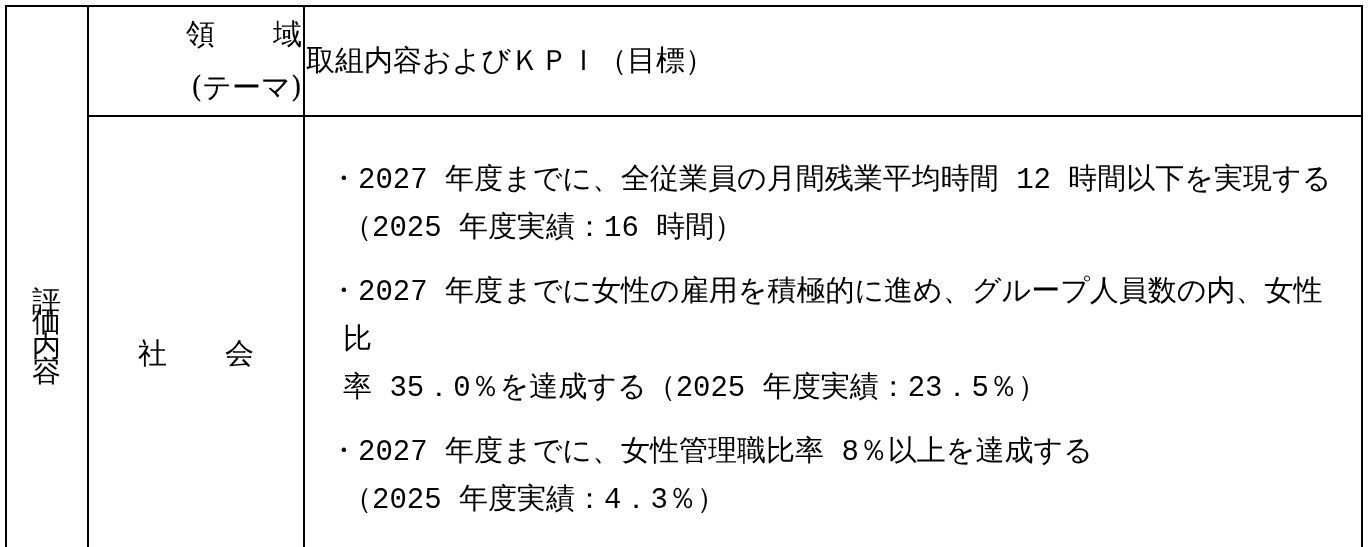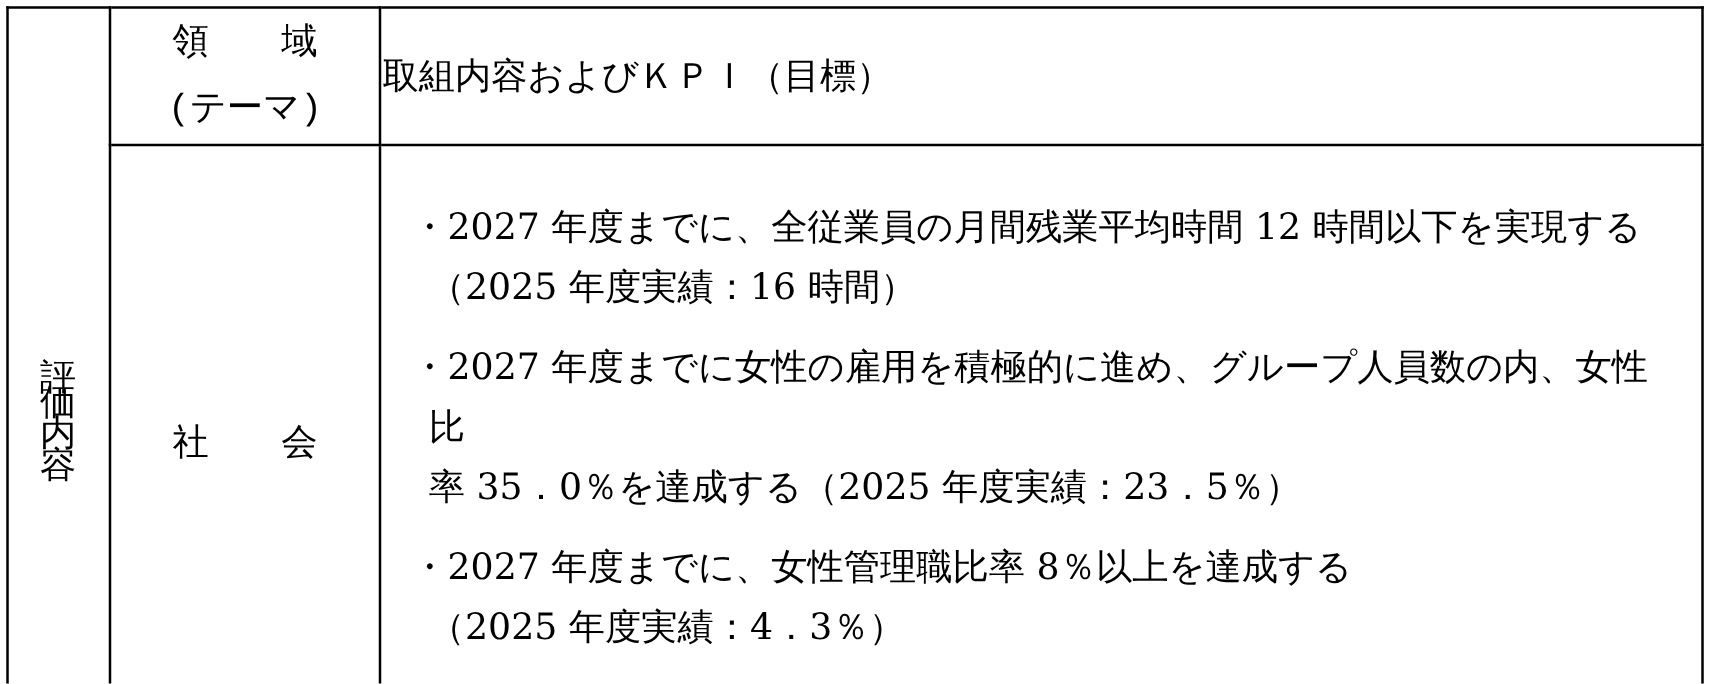--- a/index.html
+++ b/index.html
@@ -38,24 +38,23 @@
     display: inline-block;
     writing-mode: vertical-rl;
     text-orientation: upright;
     white-space: nowrap;
     font-size: 29px;
     letter-spacing: 0.8em;
     margin-bottom: -0.8em; 
   }
   
   td.cell-domain-head {
-    text-align: center;
+    text-align: right;
     vertical-align: middle;
     font-size: 29px;
-    font-family: Liberation Mono, monospace;
   }
   td.cell-domain-head .hline {
     line-height: 53px;
   }
   td.cell-kpi-head {
     vertical-align: middle;
     font-size: 29px;
   }
   
   td.cell-domain-value {
@@ -67,20 +66,21 @@
     vertical-align: top;
     padding: 40px 14px 2px 24px;
   }
   .kpi-item {
     font-size: 29px;
     line-height: 48px;
     margin: 0 0 16px 0;
     padding-left: 14px;   
     text-indent: -14px;   
     white-space: pre-line;
+    font-family: Liberation Mono, monospace;
   }
   .kpi-item:last-child {
     margin-bottom: 0;
   }
 </style>
 </head>
 <body>
 
 <div class="page">
   <table class="eval-table">

